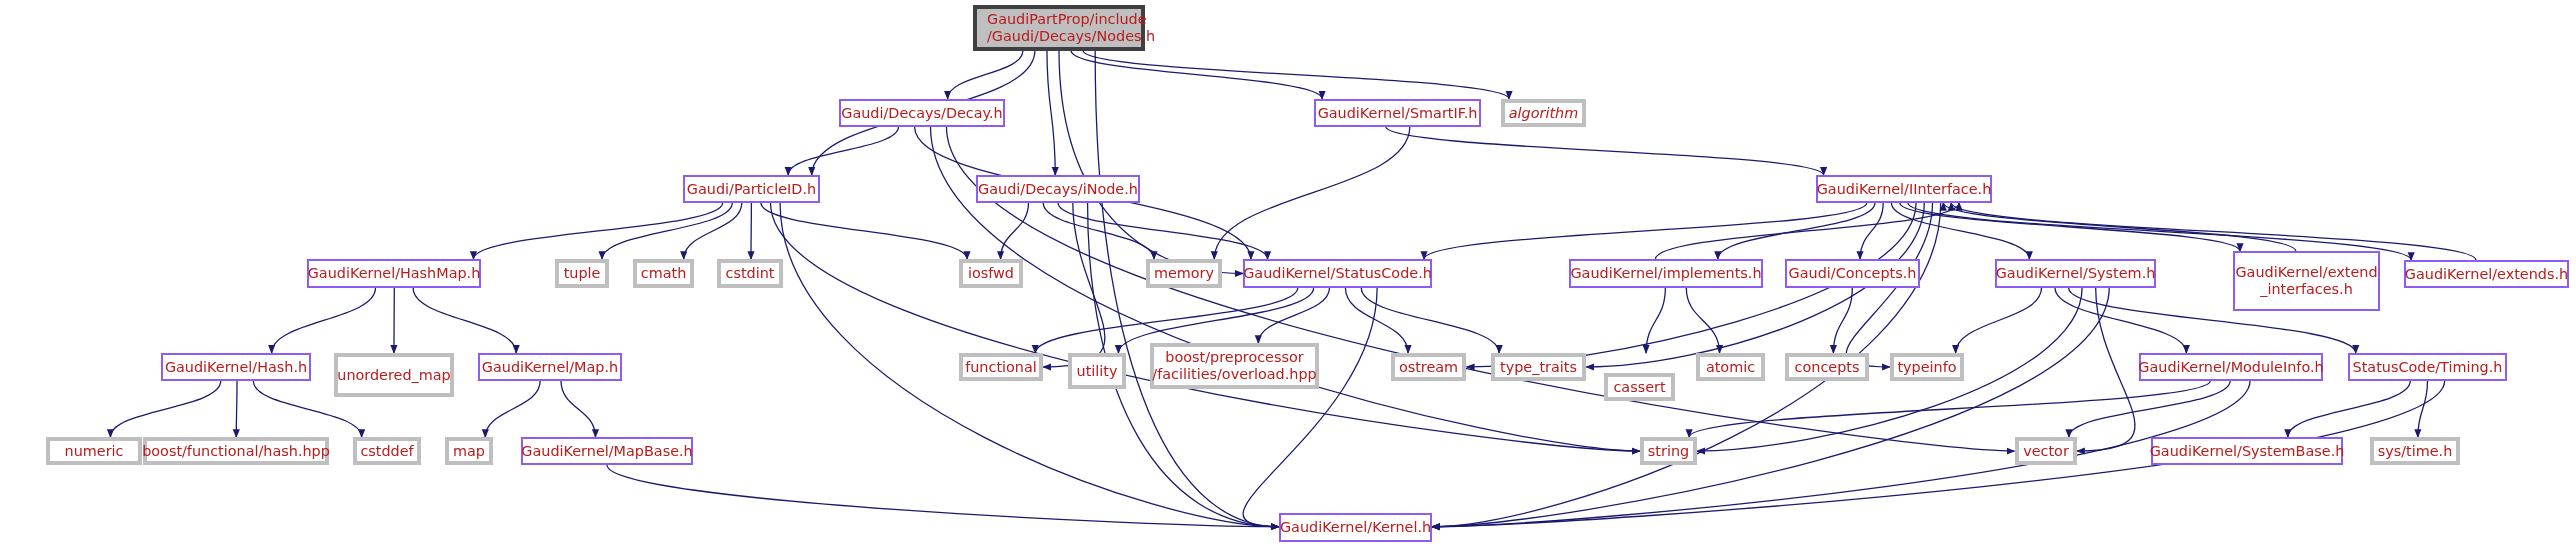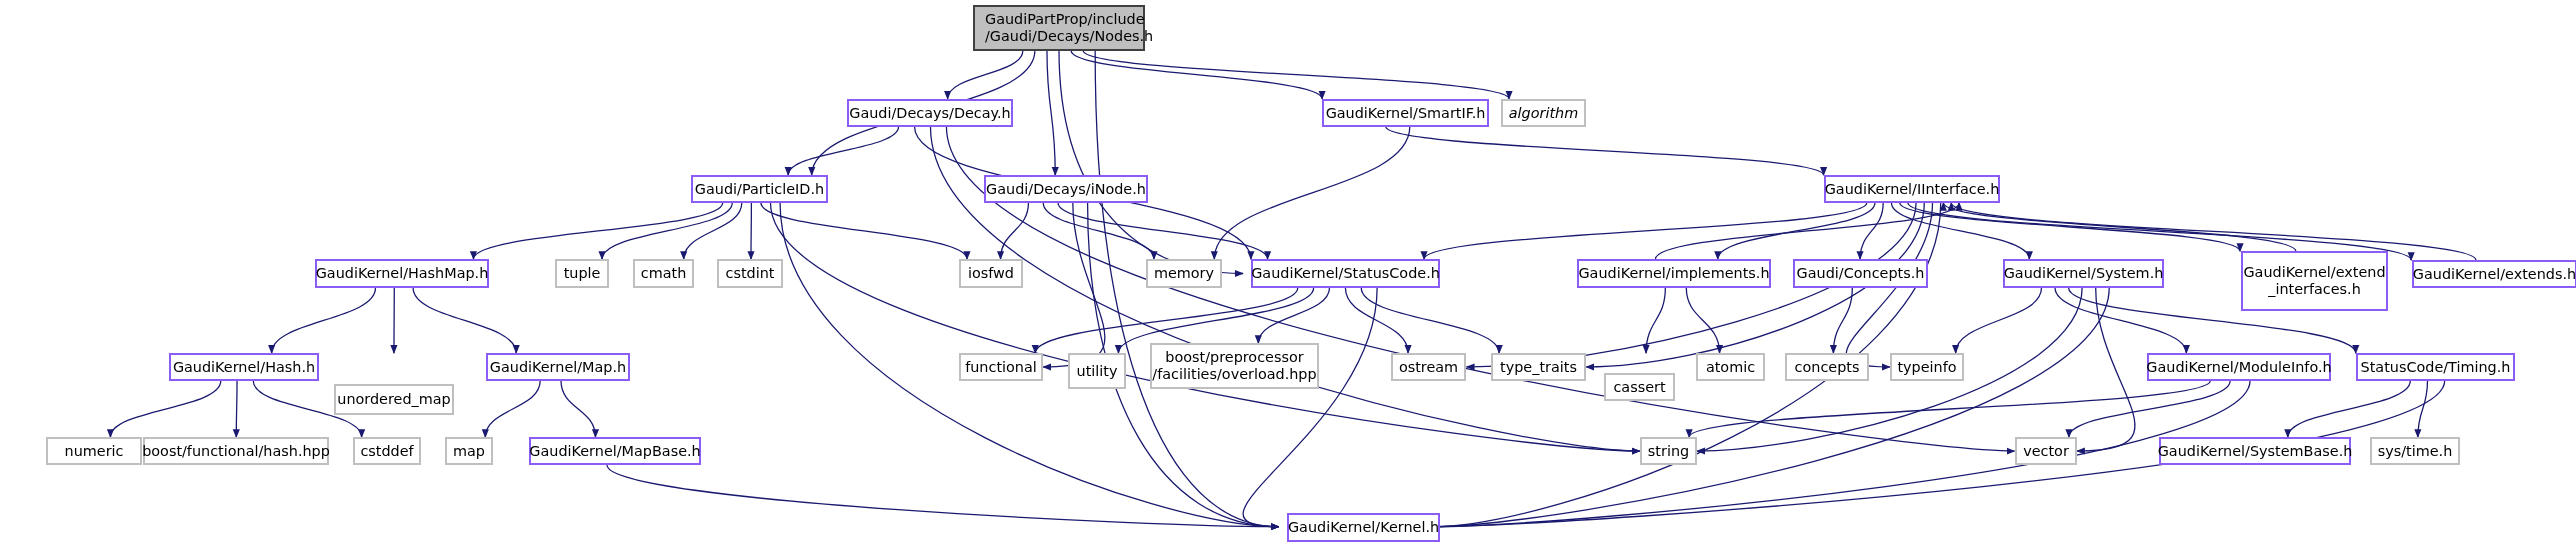--- a/index.html
+++ b/index.html
@@ -1,25 +1,25 @@
 <!DOCTYPE html>
 <html><head>
 <meta charset="utf-8">
 <style>
   html, body { margin: 0; padding: 0; background: #ffffff; }
   body { width: 2576px; height: 547px; position: relative; overflow: hidden;
          font-family: "DejaVu Sans", sans-serif; }
   #edges { position: absolute; left: 0; top: 0; width: 2576px; height: 547px; }
   .node { position: absolute; box-sizing: border-box; background: #fff;
-          border: 2px solid #8b5cf6; font-size: 14.4px; color: #000000;
+          border: 4px solid #8b5cf6; font-size: 14.4px; color: #b91c1c;
           display: flex; align-items: center; justify-content: center;
           white-space: pre; line-height: 17px; text-align: center; }
   .node.ext { border-color: #bfbfbf; }
   .node.root { background: #bfbfbf; border-color: #404040; text-align: left; justify-content: flex-start; padding-left: 10px; }
-  .node.strong { border-width: 2px; margin-left: 8px; }
+  .node.strong { border-width: 2px; }
 </style>
 </head>
 <body>
 
 <svg id="edges" xmlns="http://www.w3.org/2000/svg" viewBox="0 0 2603 553" width="2576" height="547">
   <defs>
     <marker id="arrow" viewBox="0 0 10 10" refX="9" refY="5" markerWidth="9" markerHeight="9" orient="auto-start-reverse" markerUnits="userSpaceOnUse">
       <path d="M0,1 L10,5 L0,9 z" fill="#191970"></path>
     </marker>
   </defs>
@@ -111,21 +111,21 @@
     <div class="node ext" style="left: 959px; top: 259px; width: 64px; height: 29px;">iosfwd</div>
     <div class="node ext" style="left: 1146px; top: 259px; width: 76px; height: 29px;">memory</div>
     <div class="node strong" style="left: 1243px; top: 259px; width: 189px; height: 29px;">GaudiKernel/StatusCode.h</div>
     <div class="node strong" style="left: 1569px; top: 259px; width: 194px; height: 29px;">GaudiKernel/implements.h</div>
     <div class="node strong" style="left: 1785px; top: 259px; width: 135px; height: 29px;">Gaudi/Concepts.h</div>
     <div class="node strong" style="left: 1995px; top: 259px; width: 161px; height: 29px;">GaudiKernel/System.h</div>
     <div class="node strong" style="left: 2233px; top: 251px; width: 147px; height: 60px;">GaudiKernel/extend
 _interfaces.h</div>
     <div class="node strong" style="left: 2404px; top: 260px; width: 165px; height: 28px;">GaudiKernel/extends.h</div>
     <div class="node strong" style="left: 161px; top: 353px; width: 150px; height: 28px;">GaudiKernel/Hash.h</div>
-    <div class="node ext" style="left: 334px; top: 353px; width: 120px; height: 31px; margin-top: 31px;">unordered_map</div>
+    <div class="node ext" style="left: 334px; top: 353px; width: 120px; height: 44px;">unordered_map</div>
     <div class="node strong" style="left: 478px; top: 353px; width: 144px; height: 28px;">GaudiKernel/Map.h</div>
     <div class="node ext" style="left: 959px; top: 353px; width: 84px; height: 28px;">functional</div>
     <div class="node ext" style="left: 1068px; top: 353px; width: 58px; height: 36px;">utility</div>
     <div class="node ext" style="left: 1150px; top: 343px; width: 169px; height: 46px;">boost/preprocessor
 /facilities/overload.hpp</div>
     <div class="node ext" style="left: 1391px; top: 353px; width: 75px; height: 28px;">ostream</div>
     <div class="node ext" style="left: 1491px; top: 353px; width: 95px; height: 28px;">type_traits</div>
     <div class="node ext" style="left: 1604px; top: 373px; width: 71px; height: 28px;">cassert</div>
     <div class="node ext" style="left: 1696px; top: 353px; width: 69px; height: 28px;">atomic</div>
     <div class="node ext" style="left: 1785px; top: 353px; width: 84px; height: 28px;">concepts</div>

